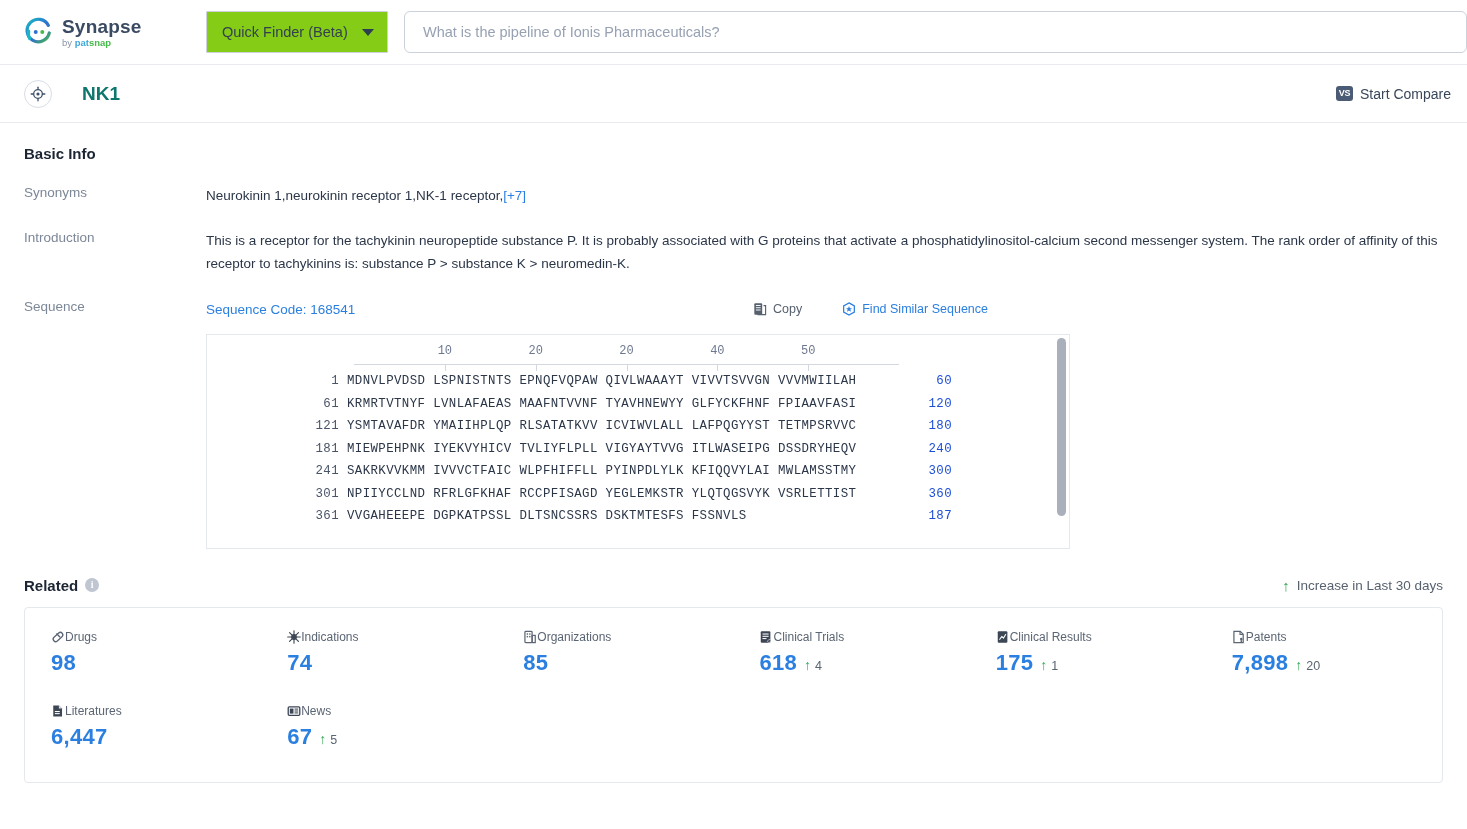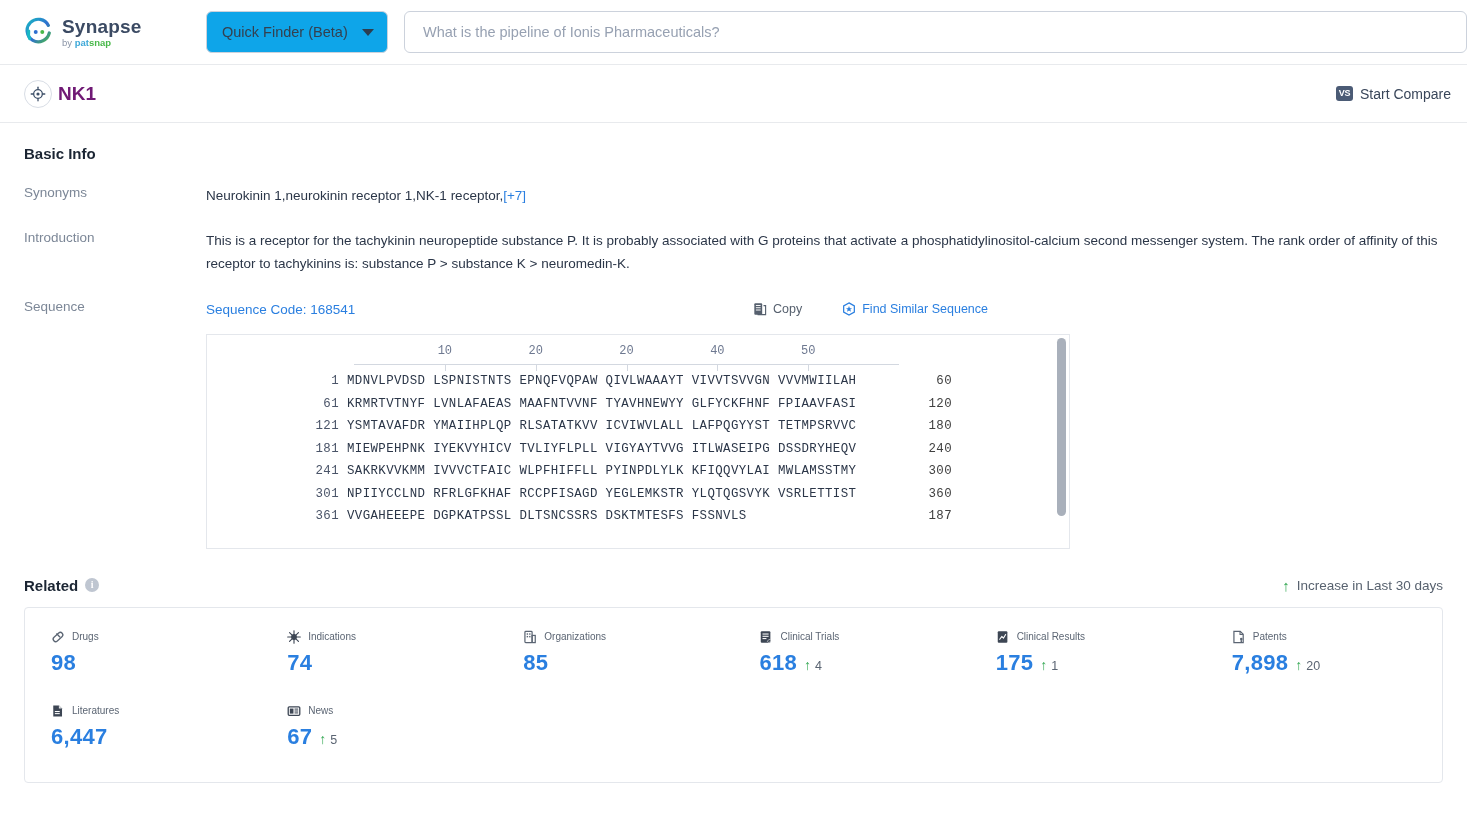--- a/index.html
+++ b/index.html
@@ -25,25 +25,25 @@
   .logo-text{ line-height:1; }
   .logo-title{ font-size:19px; font-weight:600; color:#3b4a63; letter-spacing:.2px; }
   .logo-sub{ font-size:9.5px; margin-top:2px; color:#8a94a6; }
   .logo-sub b{ font-weight:700; }
   .ls-pat{ color:#3ea8d8; }
   .ls-snap{ color:#49b84a; }
 
   .finder{
     margin-left:30px;
     width:182px; height:42px;
-    border:1px solid #ccd2dc; border-radius:6px;
+    border:1px solid #ccd2dc; border-radius:1px;
     display:flex; align-items:center; justify-content:space-between;
     padding:0 13px 0 15px;
     font-size:14.5px; color:#34404f;
-    background:#0ea5e9; cursor:pointer;
+    background:#84cc16; cursor:pointer;
   }
   .caret{ width:0;height:0;border-left:6px solid transparent;border-right:6px solid transparent;border-top:7px solid #2c3e50; }
 
   .searchbox{
     margin-left:16px; margin-right:0;
     flex:1; height:42px;
     border:1px solid #ccd2dc; border-radius:6px;
     display:flex; align-items:center; padding:0 16px;
   }
   .searchbox input{
@@ -60,21 +60,21 @@
     padding:0 16px 0 24px;
     border-bottom:1px solid #e8eaed;
     background:#fff;
   }
   .ent-icon{
     width:28px;height:28px;border-radius:50%;
     border:1px solid #d8dde5;
     display:flex;align-items:center;justify-content:center;
     flex:none;
   }
-  .ent-title{ margin-left:6px; font-size:19px; font-weight:700; color:#701a75; }
+  .ent-title{ margin-left:30px; font-size:19px; font-weight:700; color:#0f766e; }
   .ent-right{ margin-left:auto; display:flex; align-items:center;flex-direction:column; }
 
   .start-compare{ display:flex; align-items:center; gap:7px; font-size:14px; color:#39465a; cursor:pointer; }
   .vs-badge{
     width:17px;height:15px;border-radius:3px;background:#4b5b75;
     color:#fff;font-size:9px;font-weight:700;line-height:15px;text-align:center;
     letter-spacing:-.3px;
   }
 
   .alert-highlight{
@@ -127,21 +127,21 @@
     position:absolute; bottom:9px; transform:translateX(-50%);
     font-family:"Liberation Mono", monospace; font-size:12px; color:#6d7890;
   }
   .seq-line{
     font-family:"Liberation Mono", monospace;
     font-size:12.4px; color:#2b3648; letter-spacing:.4px;
     display:flex; align-items:center; height:22.5px;
   }
   .seq-start{ width:140px; text-align:right; color:#4a5468; padding-right:8px; }
   .seq-chunks{ width:545px; color:#2b3648; }
-  .seq-end{ width:60px; text-align:right; color:#404040; padding-left:14px; }
+  .seq-end{ width:60px; text-align:right; color:#1d4ed8; padding-left:14px; }
   .seq-scroll{
     position:absolute; right:3px; top:3px; width:9px; height:178px;
     background:#a9b0bb; border-radius:5px;
   }
 
   
   .rel-head{ display:flex; align-items:center; margin-top:28px; }
   .rel-title{ font-size:15px; font-weight:700; color:#1b2533; }
   .info-i{
     width:14px;height:14px;border-radius:50%;background:#bfc6d1;color:#fff;
@@ -153,21 +153,21 @@
 
   .rel-card{
     margin-top:13px;
     border:1px solid #e4e7ec; border-radius:4px;
     padding:22px 0 26px 0;
     background:#fff;
   }
   .rel-grid{ display:flex; flex-wrap:wrap; }
   .rel-item{ width:16.666%; padding-left:26px; margin-bottom:6px; }
   .rel-item.r2{ margin-top:22px; }
-  .rel-label{ display:flex; align-items:center; gap:7px; font-size:10px; color:#5b6573; }
+  .rel-label{ display:flex; align-items:center; font-size:12px; color:#5b6573; }
   .rel-val{ margin-top:6px; display:flex; align-items:baseline; gap:7px; }
   .rel-num{ font-size:22px; font-weight:700; color:#2a7fe0; letter-spacing:.3px; }
   .rel-delta{ display:flex; align-items:baseline; gap:4px; }
   .rel-delta .uparrow{ font-size:14px; }
   .rel-delta .dn{ font-size:12.5px; color:#5b6573; }
   .ico{ width:14px;height:14px; flex:none; display:block; }
 </style>
 </head>
 <body>
 

